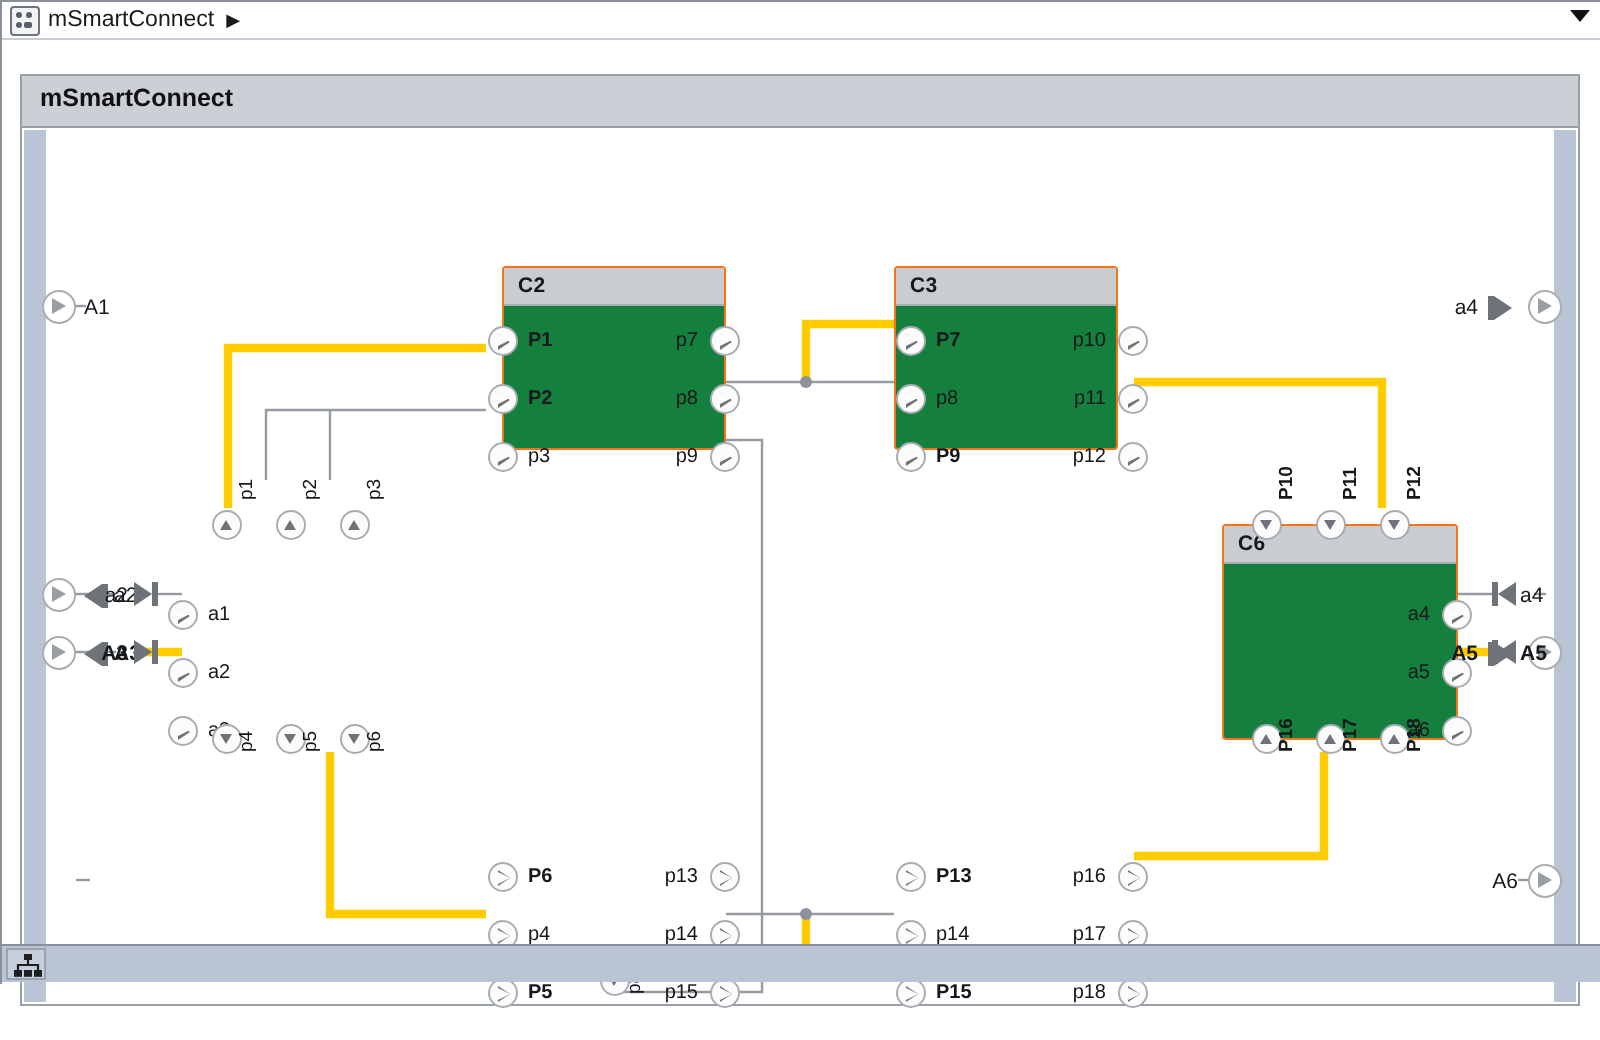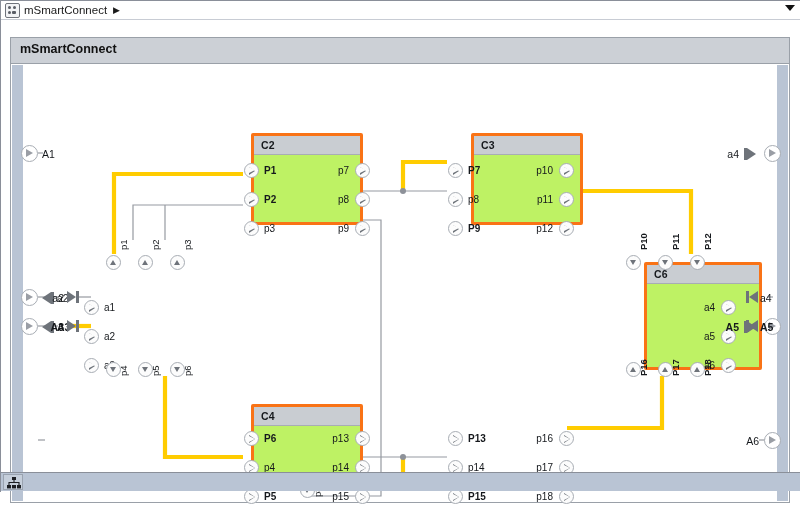--- a/index.html
+++ b/index.html
@@ -38,21 +38,21 @@
     background:#ccd0d6;border-bottom:1px solid #9aa0a8;box-sizing:border-box;}
   .sysheader span{position:absolute;left:9px;top:4px;font-size:12.5px;
     font-weight:bold;color:#111;}
 
   
   .gutter{position:absolute;top:27px;bottom:1px;width:11px;background:#b9c4d4;}
   .gutter.l{left:1px;}
   .gutter.r{right:1px;}
 
   
-  .blk{position:absolute;background:#bef264;border:3px solid #f97316;
+  .blk{position:absolute;background:#15803d;border:1px solid #f97316;
     border-radius:2px;box-sizing:border-box;text-decoration:underline;}
   .blk .bh{position:absolute;left:0;top:0;width:100%;height:19px;
     background:#c9cdd2;border-bottom:1px solid #a8adb4;box-sizing:border-box;}
   .blk .bh b{position:absolute;left:7px;top:3px;font-size:10.5px;
     font-weight:bold;color:#15181c;letter-spacing:.2px;}
 
   
   .pin{position:absolute;width:15px;height:15px;background:#fcfcfc;
     border:1px solid #a8adb4;border-radius:8px;box-sizing:border-box;}
   .pin::after{content:"";position:absolute;left:4px;top:3.5px;width:0;height:0;
@@ -226,42 +226,37 @@
           <div class="pin" style="left: 233px; top: 153.5px;"></div>
           <div class="plab b" style="left: 253px; top: 155.5px;">P2</div>
           <div class="pin" style="left: 233px; top: 182.5px;"></div>
           <div class="plab" style="left: 253px; top: 184.5px;">p3</div>
           <div class="pin" style="left: 344px; top: 124.5px;"></div>
           <div class="plab" style="left: 0px; top: 126.5px; width: 338px; text-align: right;">p7</div>
           <div class="pin" style="left: 344px; top: 153.5px;"></div>
           <div class="plab" style="left: 0px; top: 155.5px; width: 338px; text-align: right;">p8</div>
           <div class="pin" style="left: 344px; top: 182.5px;"></div>
           <div class="plab" style="left: 0px; top: 184.5px; width: 338px; text-align: right;">p9</div>
-          <div class="blk" style="left: 460px; top: 95px; width: 112px; height: 92px;">
+          <div class="blk" style="left: 436px; top: 95px; width: 112px; height: 92px;">
             <div class="bh">
               <b>C3</b>
             </div>
           </div>
           <div class="pin" style="left: 437px; top: 124.5px;"></div>
           <div class="plab b" style="left: 457px; top: 126.5px;">P7</div>
           <div class="pin" style="left: 437px; top: 153.5px;"></div>
           <div class="plab" style="left: 457px; top: 155.5px;">p8</div>
           <div class="pin" style="left: 437px; top: 182.5px;"></div>
           <div class="plab b" style="left: 457px; top: 184.5px;">P9</div>
           <div class="pin" style="left: 548px; top: 124.5px;"></div>
           <div class="plab" style="left: 0px; top: 126.5px; width: 542px; text-align: right;">p10</div>
           <div class="pin" style="left: 548px; top: 153.5px;"></div>
           <div class="plab" style="left: 0px; top: 155.5px; width: 542px; text-align: right;">p11</div>
           <div class="pin" style="left: 548px; top: 182.5px;"></div>
           <div class="plab" style="left: 0px; top: 184.5px; width: 542px; text-align: right;">p12</div>
-          <div class="blk" style="left: 240px; top: 366px; width: 112px; height: 87px;">
-            <div class="bh">
-              <b>C4</b>
-            </div>
-          </div>
           <div class="pin" style="left: 233px; top: 393px;"></div>
           <div class="plab b" style="left: 253px; top: 395px;">P6</div>
           <div class="pin" style="left: 233px; top: 422px;"></div>
           <div class="plab" style="left: 253px; top: 424px;">p4</div>
           <div class="pin" style="left: 233px; top: 451px;"></div>
           <div class="plab b" style="left: 253px; top: 453px;">P5</div>
           <div class="pin" style="left: 344px; top: 393px;"></div>
           <div class="plab" style="left: 0px; top: 395px; width: 338px; text-align: right;">p13</div>
           <div class="pin" style="left: 344px; top: 422px;"></div>
           <div class="plab" style="left: 0px; top: 424px; width: 338px; text-align: right;">p14</div>
@@ -276,21 +271,21 @@
           <div class="pin" style="left: 437px; top: 422px;"></div>
           <div class="plab" style="left: 457px; top: 424px;">p14</div>
           <div class="pin" style="left: 437px; top: 451px;"></div>
           <div class="plab b" style="left: 457px; top: 453px;">P15</div>
           <div class="pin" style="left: 548px; top: 393px;"></div>
           <div class="plab" style="left: 0px; top: 395px; width: 542px; text-align: right;">p16</div>
           <div class="pin" style="left: 548px; top: 422px;"></div>
           <div class="plab" style="left: 0px; top: 424px; width: 542px; text-align: right;">p17</div>
           <div class="pin" style="left: 548px; top: 451px;"></div>
           <div class="plab" style="left: 0px; top: 453px; width: 542px; text-align: right;">p18</div>
-          <div class="blk" style="left: 600px; top: 224px; width: 118px; height: 108px; margin-left: 33px;">
+          <div class="blk" style="left: 600px; top: 224px; width: 118px; height: 108px;">
             <div class="bh">
               <b>C6</b>
             </div>
           </div>
           <div class="pin" style="left: 710px; top: 261.5px;"></div>
           <div class="plab" style="left: 0px; top: 263.5px; width: 704px; text-align: right;">a4</div>
           <div class="pin" style="left: 710px; top: 290.5px;"></div>
           <div class="plab" style="left: 0px; top: 292.5px; width: 704px; text-align: right;">a5</div>
           <div class="pin" style="left: 710px; top: 319.5px;"></div>
           <div class="plab" style="left: 0px; top: 321.5px; width: 704px; text-align: right;">a6</div>

